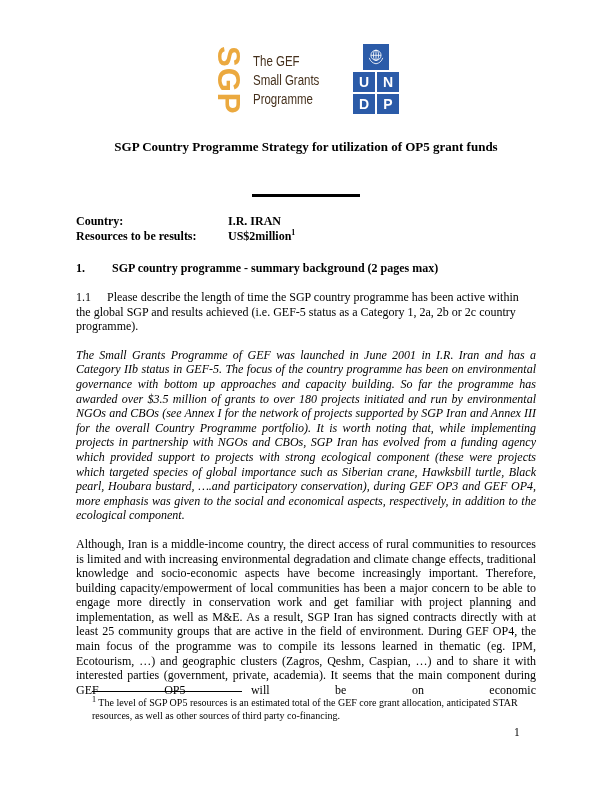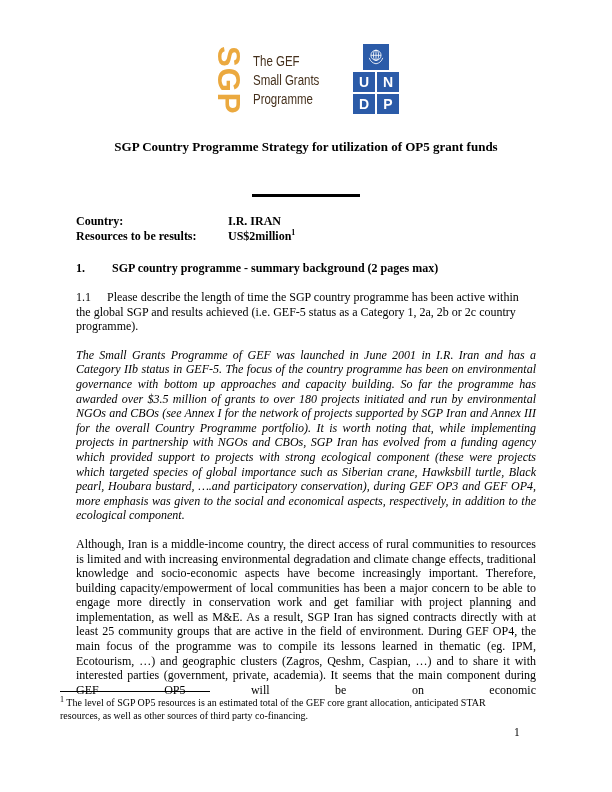--- a/index.html
+++ b/index.html
@@ -64,21 +64,21 @@
   .ci-value{font-weight:bold;}
   sup{font-size:8px;vertical-align:super;line-height:0;}
   .heading{margin-top:17px;font-weight:bold;line-height:15px;}
   .h-num{display:inline-block;width:36px;}
   .para{margin-top:14px;}
   .q-num{display:inline-block;width:31px;}
   .p-left{text-align:left;}
   .p-just{text-align:justify;font-style:italic;}
   .p-just-last{text-align:justify;text-align-last:justify;}
   
-  .footnote{position:absolute;top:691px;left:60px;width:460px;}
+  .footnote{position:absolute;top:691px;left:92px;width:460px;}
   .footnote-rule{width:150px;border-top:1px solid #000;margin-bottom:4px;}
   .footnote-text{font-size:10px;line-height:13px;text-align:left;}
   .page-number{position:absolute;top:726px;left:514px;font-size:11.5px;}
 </style>
 </head>
 <body>
 
 <div class="page">
 
   <div class="logo-header">

